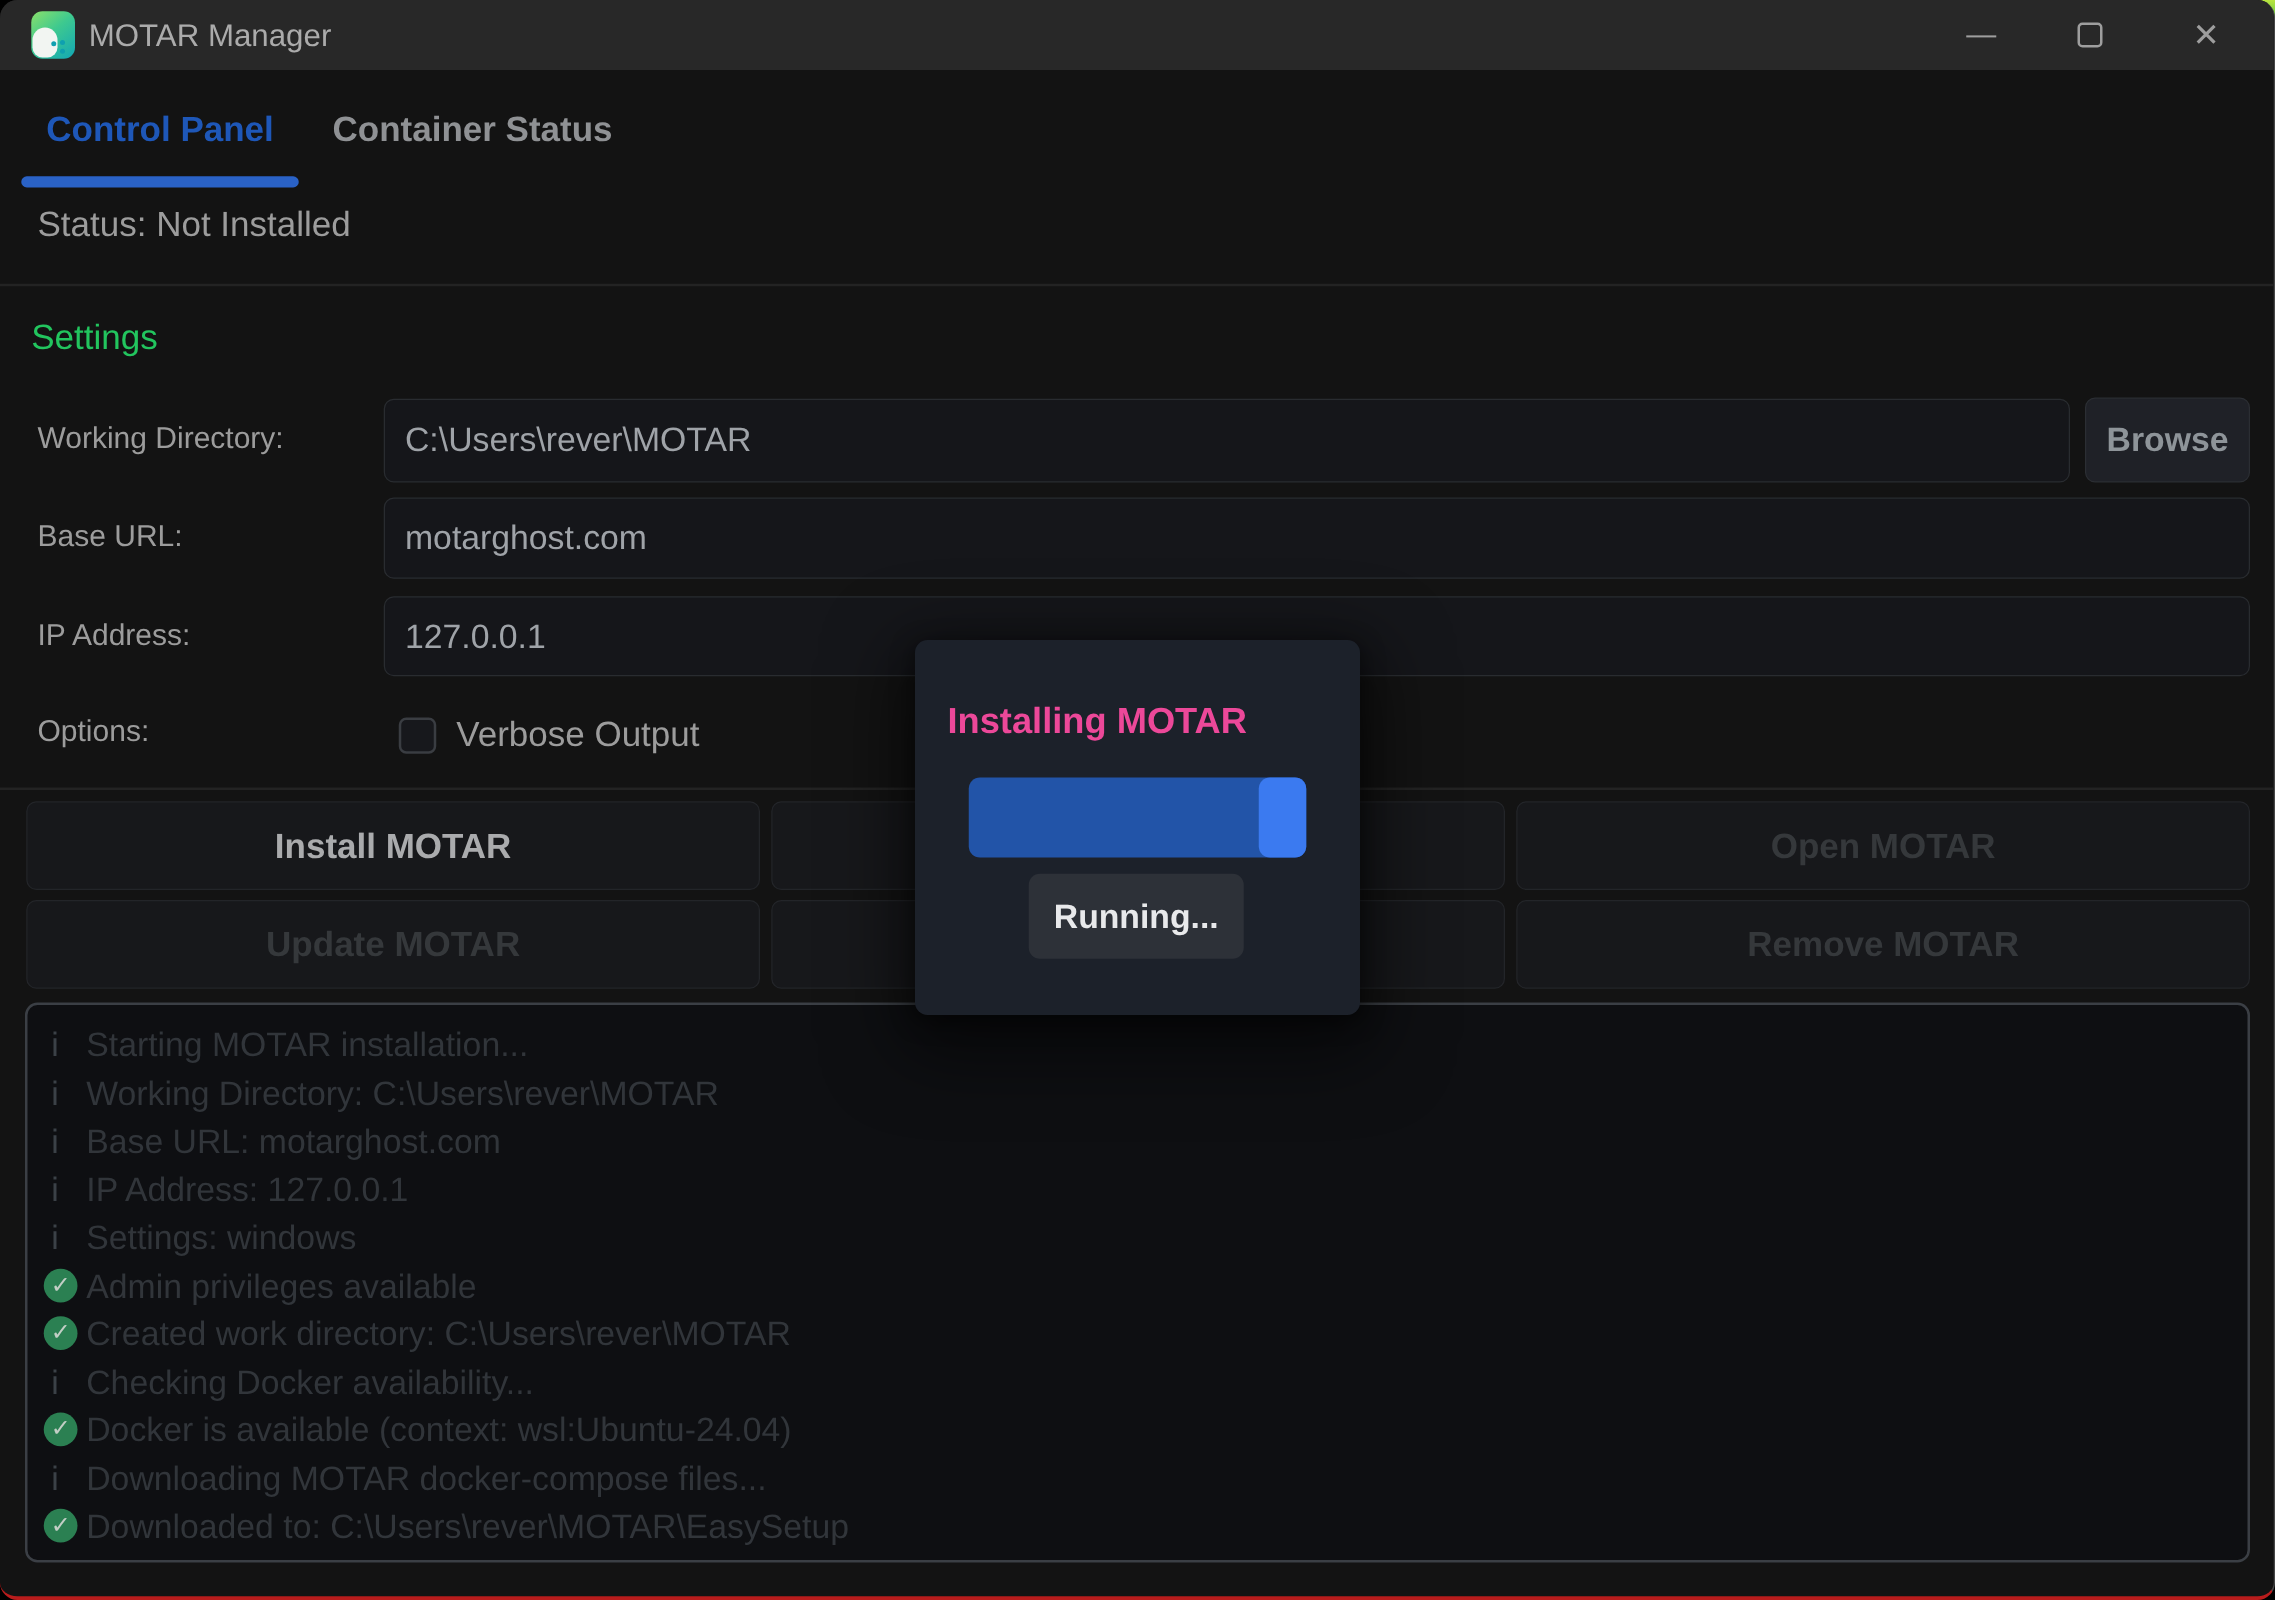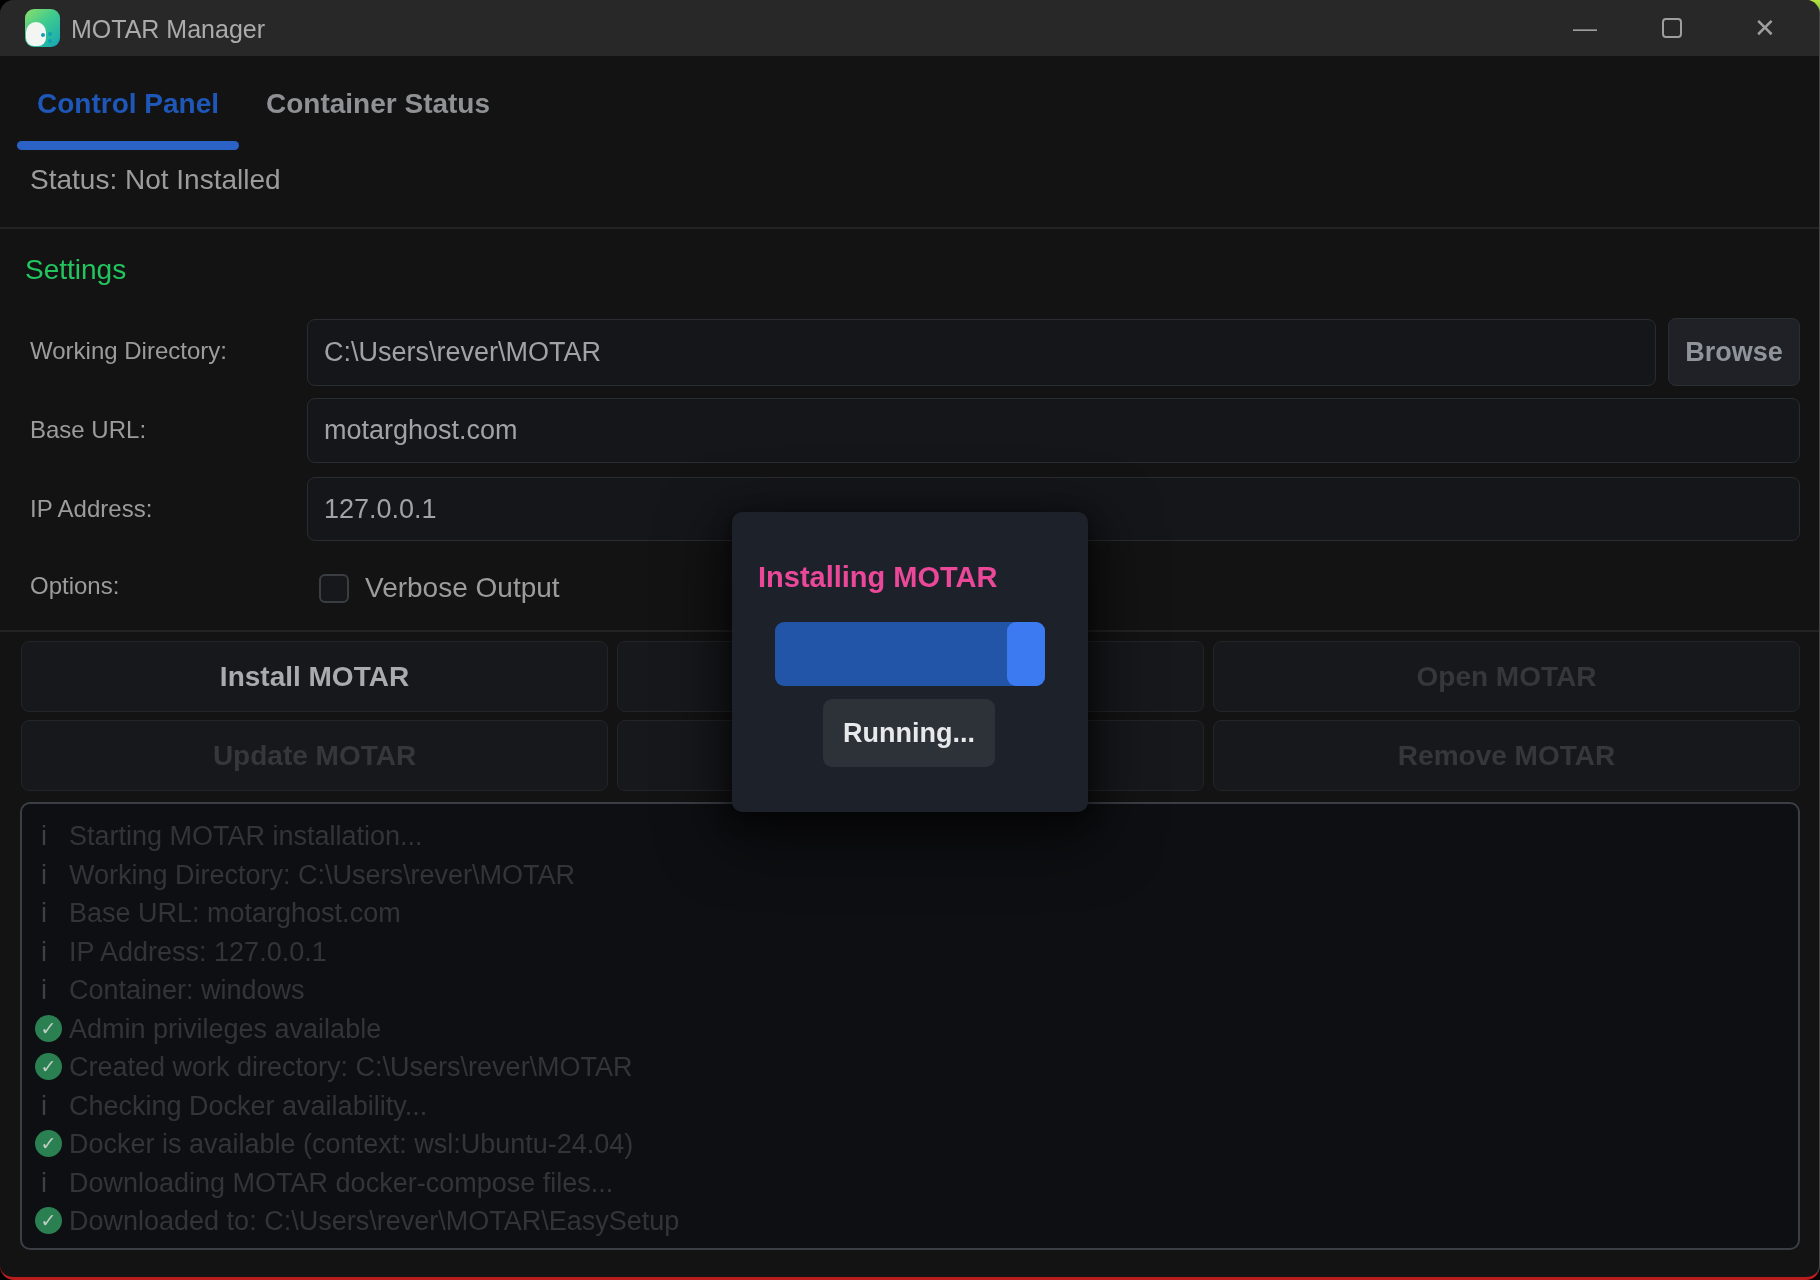--- a/index.html
+++ b/index.html
@@ -143,21 +143,21 @@
     <div class="log-row">
       <span class="log-ico info">i</span>
       <span class="log-text">Base URL: motarghost.com</span>
     </div>
     <div class="log-row">
       <span class="log-ico info">i</span>
       <span class="log-text">IP Address: 127.0.0.1</span>
     </div>
     <div class="log-row">
       <span class="log-ico info">i</span>
-      <span class="log-text">Container: windows</span>
+      <span class="log-text">Settings: windows</span>
     </div>
     <div class="log-row">
       <span class="log-ico check">✓</span>
       <span class="log-text">Admin privileges available</span>
     </div>
     <div class="log-row">
       <span class="log-ico check">✓</span>
       <span class="log-text">Created work directory: C:\Users\rever\MOTAR</span>
     </div>
     <div class="log-row">

